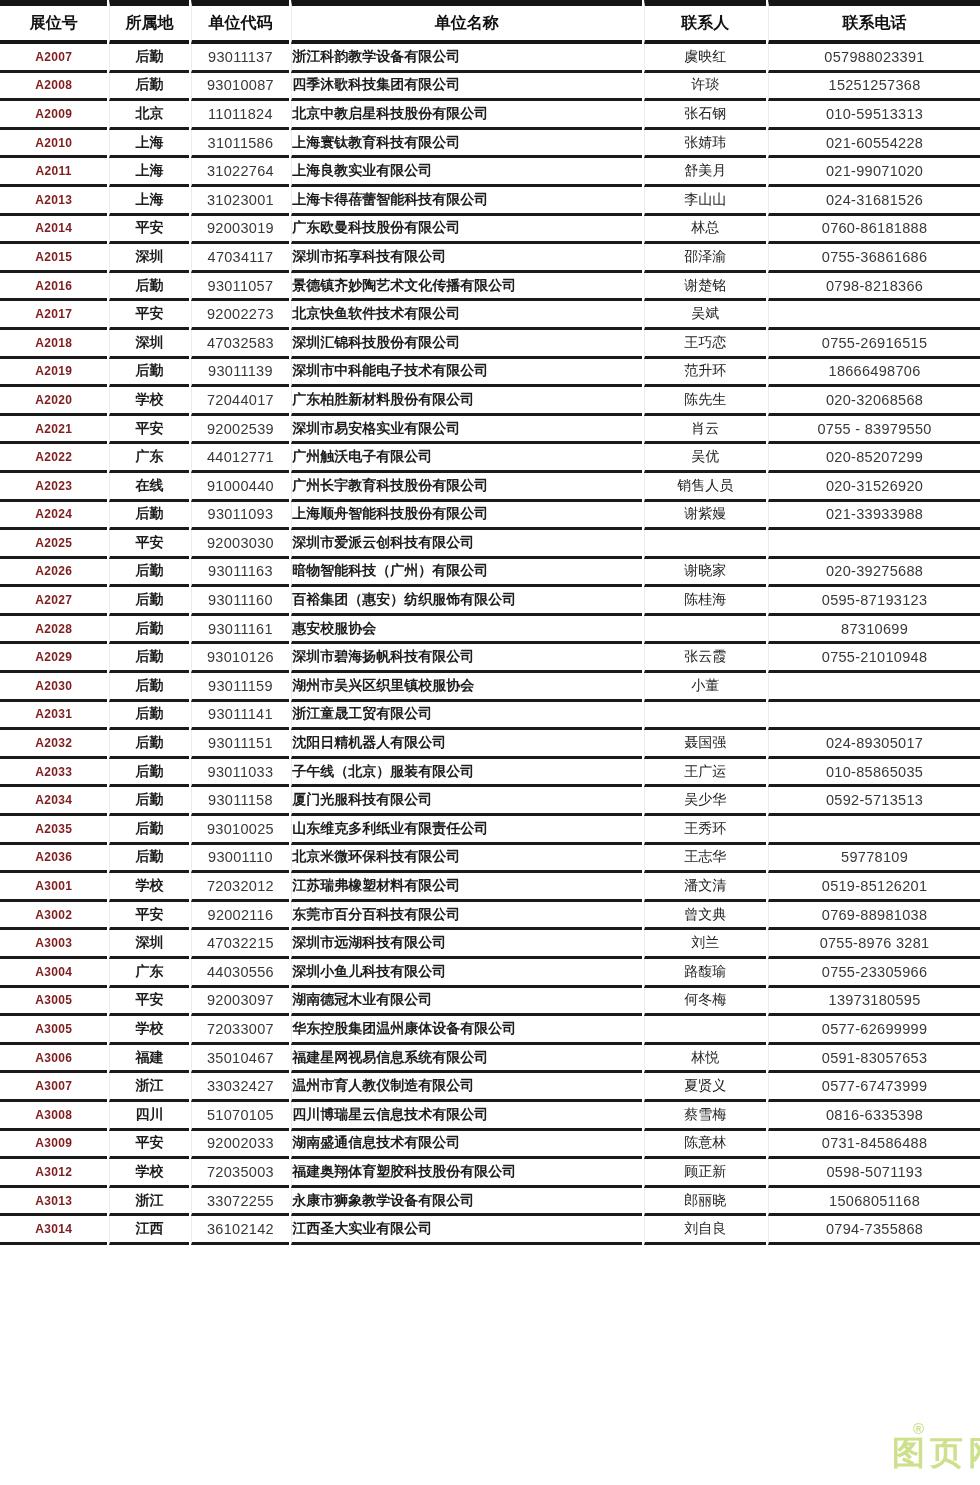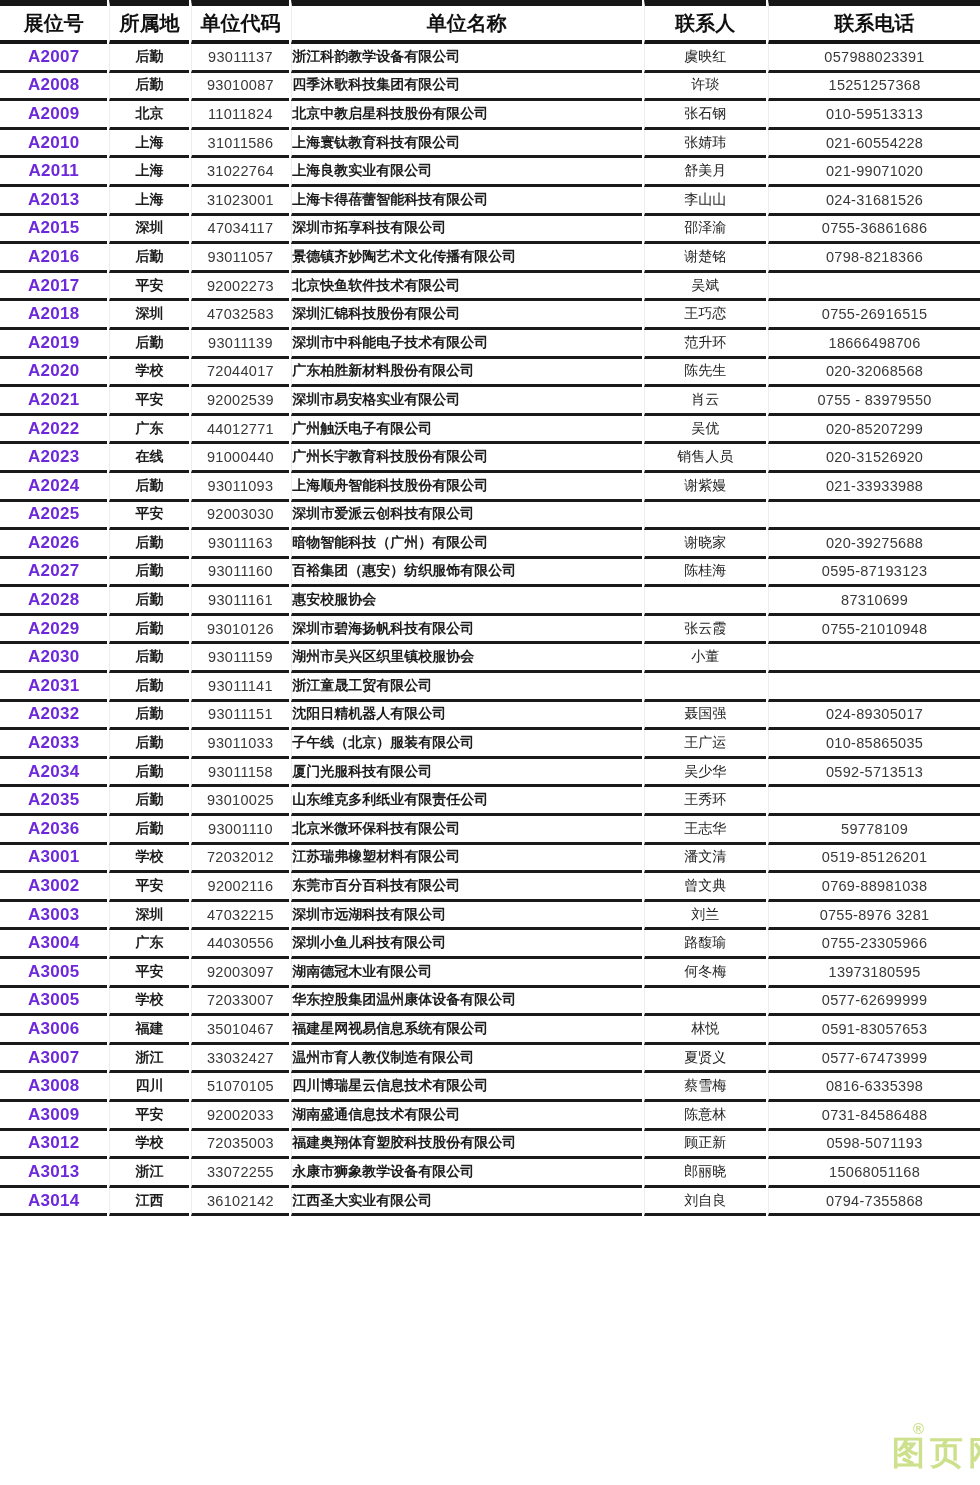--- a/index.html
+++ b/index.html
@@ -15,34 +15,34 @@
     border-collapse: separate;
     border-spacing: 2px 0;
     width: 984px;
     margin-left: -2px;
     table-layout: fixed;
   }
   th {
     border-top: 6px solid #161616;
     border-bottom: 4px solid #161616;
     height: 44px; padding: 0;
-    font-size: 20px; font-weight: 700; color: #101010;
+    font-size: 16px; font-weight: 700; color: #101010;
     text-align: center; vertical-align: middle;
     background: #ffffff; white-space: nowrap;
   }
   td {
     border-bottom: 3px solid #1a1a1a;
     height: 28.6px; padding: 0;
     font-size: 14px; color: #222222;
     text-align: center; vertical-align: middle;
     background: #ffffff;
     overflow: hidden; white-space: nowrap;
   }
   td:not(:first-child), th:not(:first-child) { border-left: 1px solid #ededed; }
-  td.c-booth { font-weight: 700; font-size: 17px; color: #6d28d9; letter-spacing: 0.3px; }
+  td.c-booth { font-weight: 700; font-size: 12px; color: #7f1d1d; letter-spacing: 0.3px; }
   td.c-region { font-weight: 600; color: #1c1c1c; }
   td.c-code, td.c-phone { font-size: 14.5px; color: #383838; letter-spacing: 0.3px; }
   td.c-name { text-align: left; padding-left: 0; font-weight: 600; color: #1c1c1c; }
   .watermark {
     position: absolute; left: 892px; top: 1436px;
     font-size: 33px; font-weight: 700;
     letter-spacing: 5px; white-space: nowrap;
     pointer-events: none; z-index: 5; line-height: 1;
   }
   .watermark-reg {
@@ -117,20 +117,28 @@
   </tr>
         <tr>
     <td class="c-booth">A2013</td>
     <td class="c-region">上海</td>
     <td class="c-code">31023001</td>
     <td class="c-name">上海卡得蓓蕾智能科技有限公司</td>
     <td class="c-contact">李山山</td>
     <td class="c-phone">024-31681526</td>
   </tr>
         <tr>
+    <td class="c-booth">A2014</td>
+    <td class="c-region">平安</td>
+    <td class="c-code">92003019</td>
+    <td class="c-name">广东欧曼科技股份有限公司</td>
+    <td class="c-contact">林总</td>
+    <td class="c-phone">0760-86181888</td>
+  </tr>
+        <tr>
     <td class="c-booth">A2015</td>
     <td class="c-region">深圳</td>
     <td class="c-code">47034117</td>
     <td class="c-name">深圳市拓享科技有限公司</td>
     <td class="c-contact">邵泽渝</td>
     <td class="c-phone">0755-36861686</td>
   </tr>
         <tr>
     <td class="c-booth">A2016</td>
     <td class="c-region">后勤</td>

